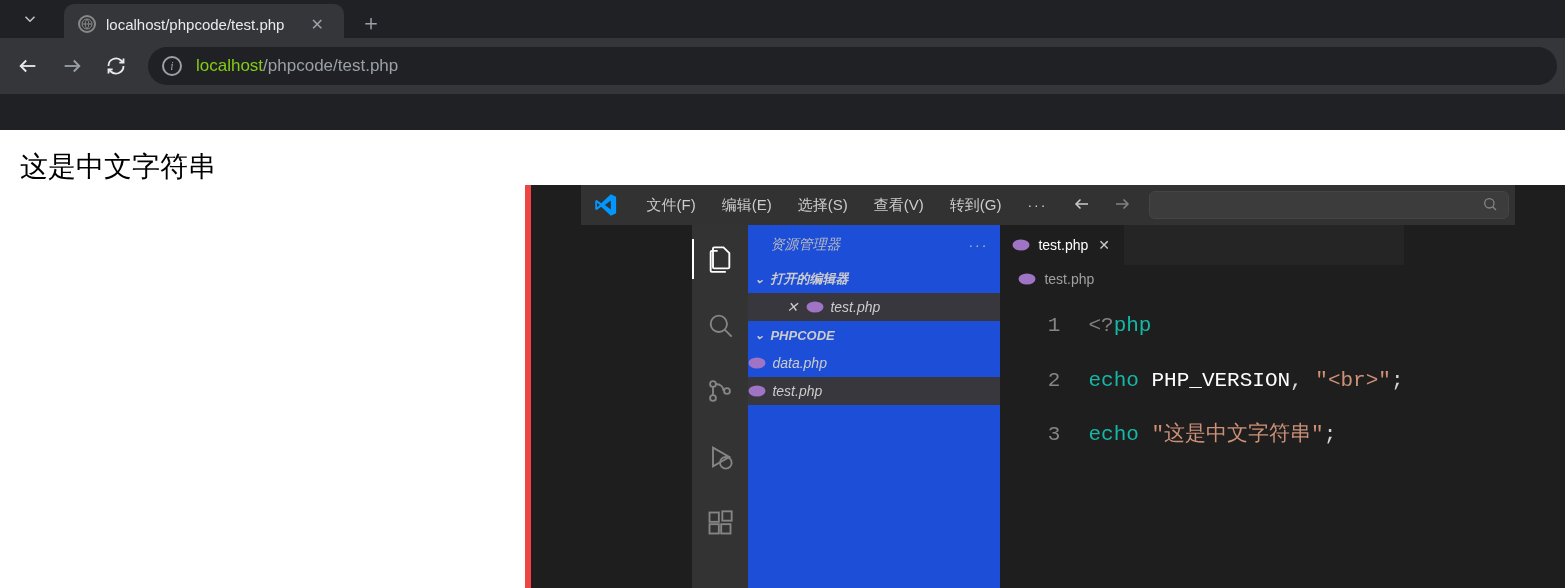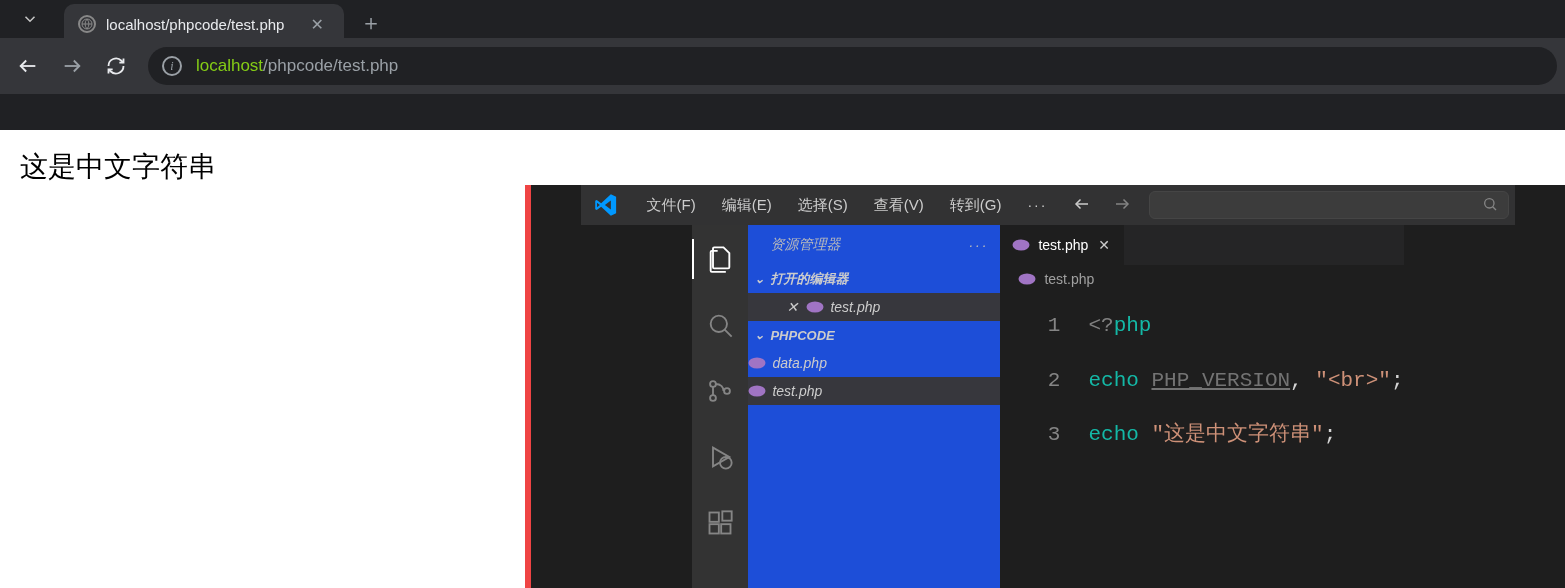--- a/index.html
+++ b/index.html
@@ -330,21 +330,21 @@
       text-align: right;
       color: #858585;
       padding-right: 28px;
     }
     .code-lines {
       flex: 1;
       color: #d4d4d4;
     }
     .tok-tag { color: #808080; }
     .tok-keyword { color: #14b8a6; }
-    .tok-const { color: #737373; text-decoration: underline; }
+    .tok-const { color: #ffffff; }
     .tok-string { color: #ce9178; }
     .tok-punct { color: #d4d4d4; }
   </style>
 </head>
 <body>
 
 <div class="browser-chrome">
   <div class="tab-bar">
     <div class="window-controls">
       <svg width="18" height="18" viewBox="0 0 24 24" fill="none" stroke="currentColor" stroke-width="2">

